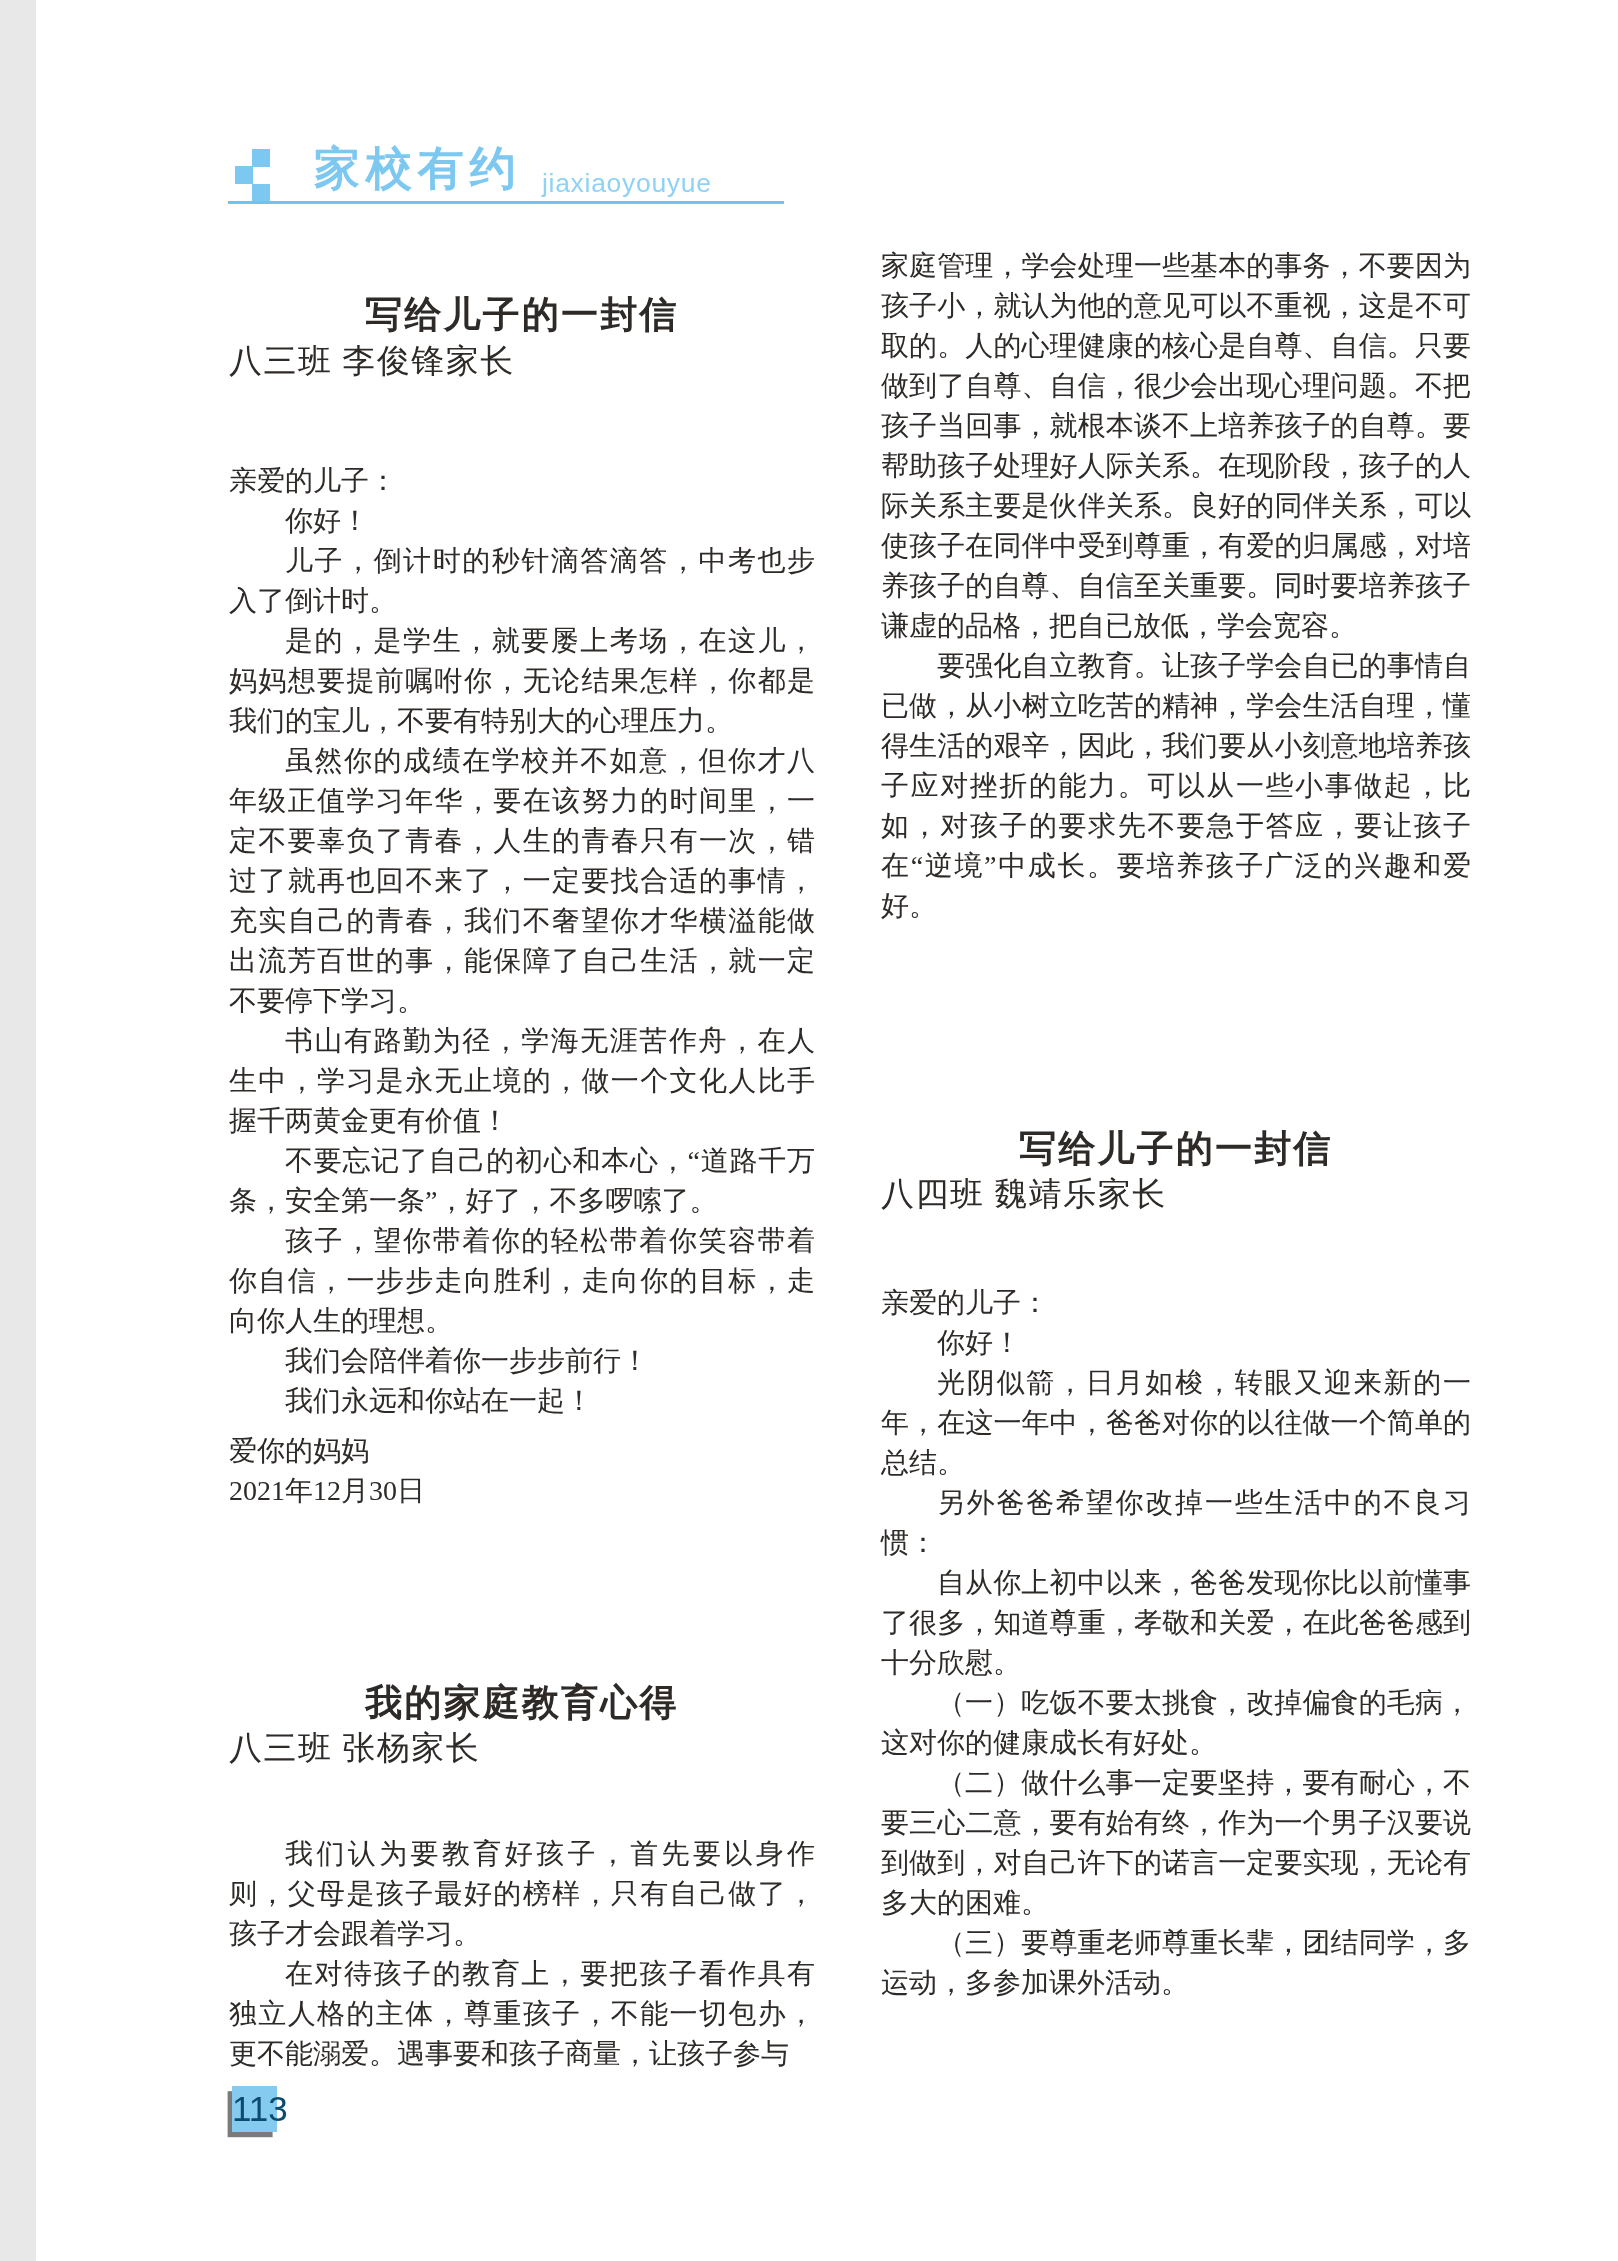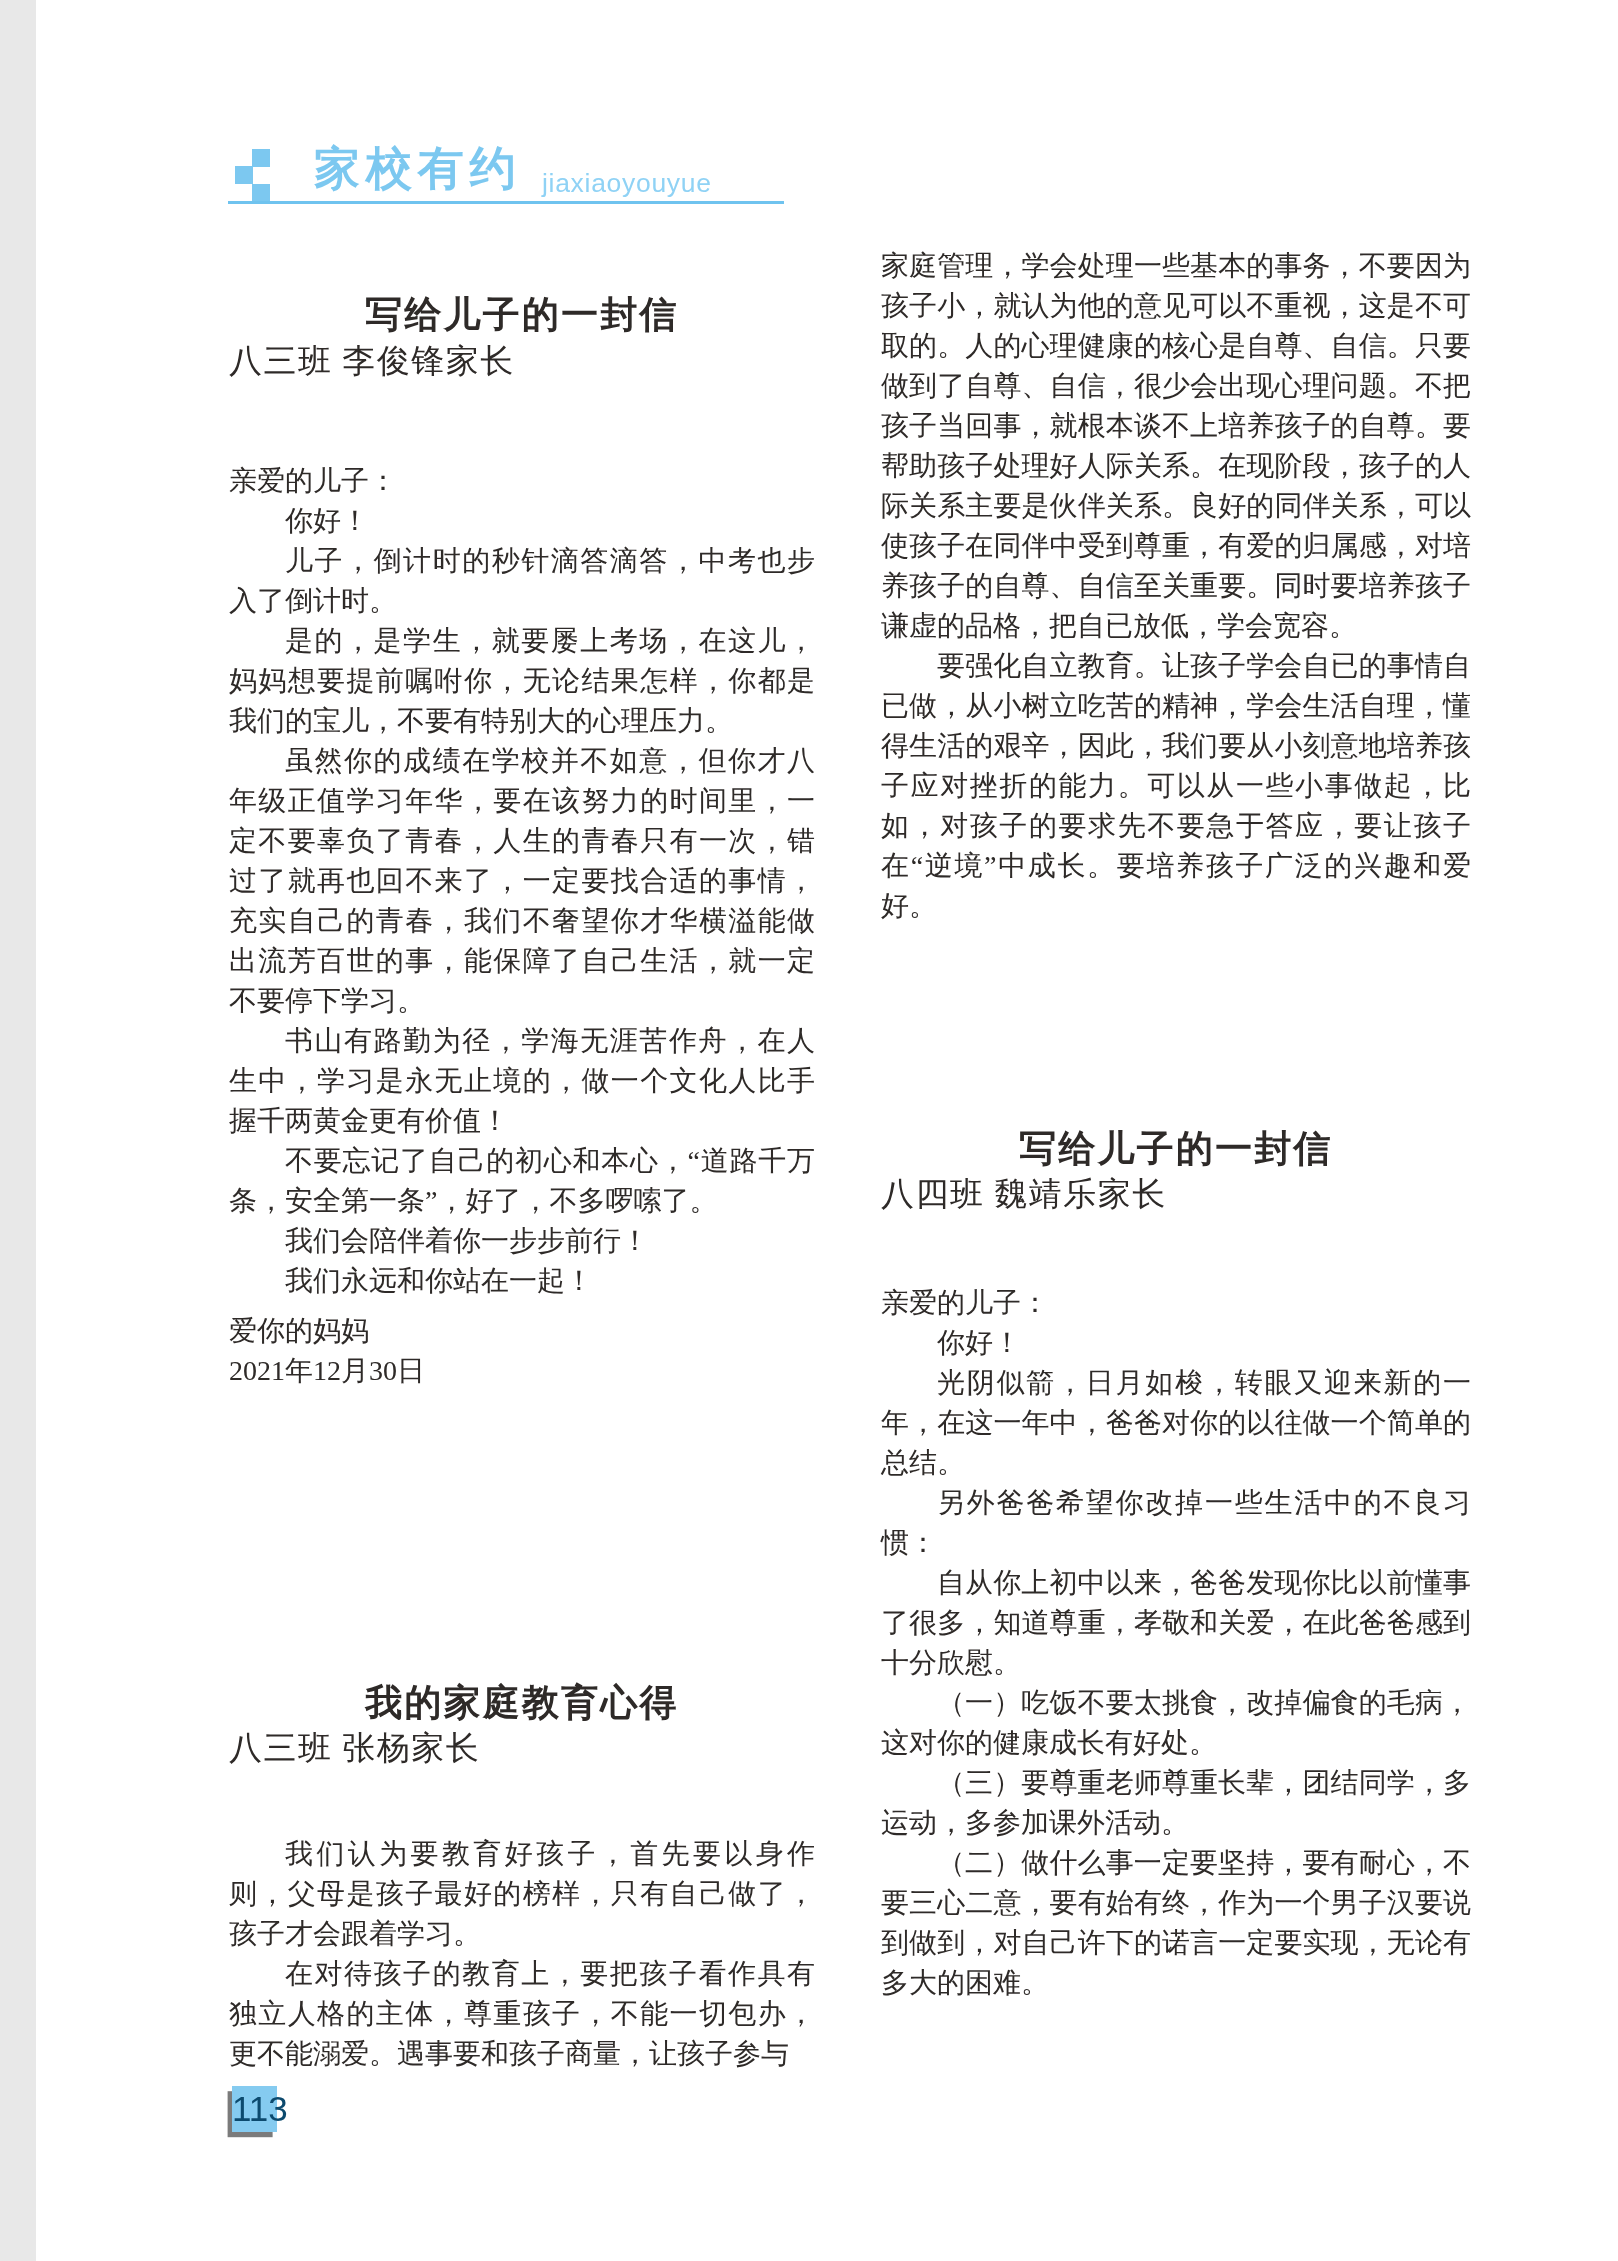--- a/index.html
+++ b/index.html
@@ -86,20 +86,21 @@
 
     <div class="body-text" style="top:461px;">
       <div>
           <p class="para">亲爱的儿子：</p>
           <p class="para indent">你好！</p>
           <p class="para indent">儿子，倒计时的秒针滴答滴答，中考也步入了倒计时。</p>
           <p class="para indent">是的，是学生，就要屡上考场，在这儿，妈妈想要提前嘱咐你，无论结果怎样，你都是我们的宝儿，不要有特别大的心理压力。</p>
           <p class="para indent">虽然你的成绩在学校并不如意，但你才八年级正值学习年华，要在该努力的时间里，一定不要辜负了青春，人生的青春只有一次，错过了就再也回不来了，一定要找合适的事情，充实自己的青春，我们不奢望你才华横溢能做出流芳百世的事，能保障了自己生活，就一定不要停下学习。</p>
           <p class="para indent">书山有路勤为径，学海无涯苦作舟，在人生中，学习是永无止境的，做一个文化人比手握千两黄金更有价值！</p>
           <p class="para indent">不要忘记了自己的初心和本心，“道路千万条，安全第一条”，好了，不多啰嗦了。</p>
+          <p class="para indent">孩子，望你带着你的轻松带着你笑容带着你自信，一步步走向胜利，走向你的目标，走向你人生的理想。</p>
           <p class="para indent">我们会陪伴着你一步步前行！</p>
           <p class="para indent">我们永远和你站在一起！</p>
         </div>
       <div class="signoff">
         <p class="sig-line sig-name">爱你的妈妈</p>
         <p class="sig-line sig-date">2021年12月30日</p>
       </div>
     </div>
 
     <div class="article-title" style="top:1681px;">我的家庭教育心得</div>
@@ -126,22 +127,22 @@
     <div class="article-byline" style="top:1179px;">八四班 魏靖乐家长</div>
 
     <div class="body-text" style="top:1283px;">
       <div>
           <p class="para">亲爱的儿子：</p>
           <p class="para indent">你好！</p>
           <p class="para indent">光阴似箭，日月如梭，转眼又迎来新的一年，在这一年中，爸爸对你的以往做一个简单的总结。</p>
           <p class="para indent">另外爸爸希望你改掉一些生活中的不良习惯：</p>
           <p class="para indent">自从你上初中以来，爸爸发现你比以前懂事了很多，知道尊重，孝敬和关爱，在此爸爸感到十分欣慰。</p>
           <p class="para indent">（一）吃饭不要太挑食，改掉偏食的毛病，这对你的健康成长有好处。</p>
+          <p class="para indent">（二）做什么事一定要坚持，要有耐心，不要三心二意，要有始有终，作为一个男子汉要说到做到，对自己许下的诺言一定要实现，无论有多大的困难。</p>
           <p class="para indent">（三）要尊重老师尊重长辈，团结同学，多运动，多参加课外活动。</p>
-          <p class="para indent">（二）做什么事一定要坚持，要有耐心，不要三心二意，要有始有终，作为一个男子汉要说到做到，对自己许下的诺言一定要实现，无论有多大的困难。</p>
         </div>
     </div>
   </div>
 
   <div class="page-badge" style="background: rgb(133, 203, 240);">113</div>
 
 </div>
 
 
 </body></html>

